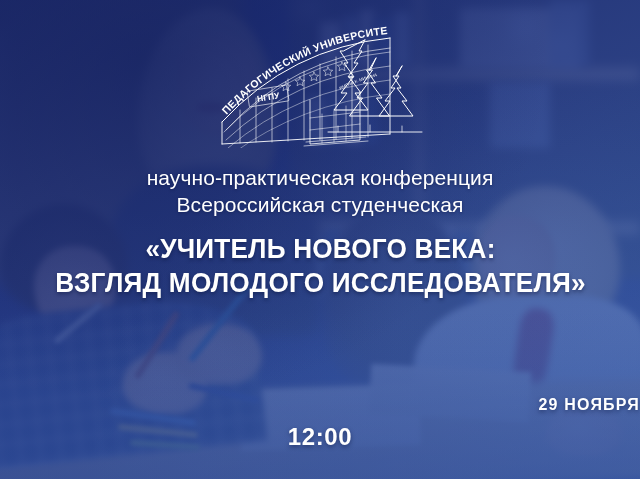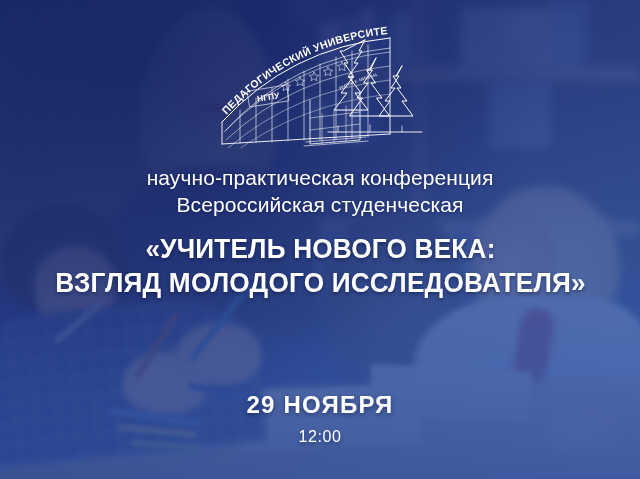--- a/index.html
+++ b/index.html
@@ -309,30 +309,31 @@
   }
 
   .when {
     position: absolute;
     left: 0; right: 0;
     top: 392px;
     text-align: center;
     color: #ffffff;
   }
   .when .date {
-    font-size: 24px;
+    font-size: 16px;
     font-weight: 700;
     letter-spacing: 1.2px;
     line-height: 26px;
     text-shadow: 0 2px 4px rgba(10,20,60,.5);
+    text-align: right;
   }
   .when .time {
     margin-top: 6px;
-    font-size: 16px;
-    font-weight: 400;
+    font-size: 24px;
+    font-weight: 700;
     letter-spacing: .6px;
     line-height: 26px;
     text-shadow: 0 2px 4px rgba(10,20,60,.5);
   }
 </style>
 </head>
 <body>
 
 <div class="poster">
 

